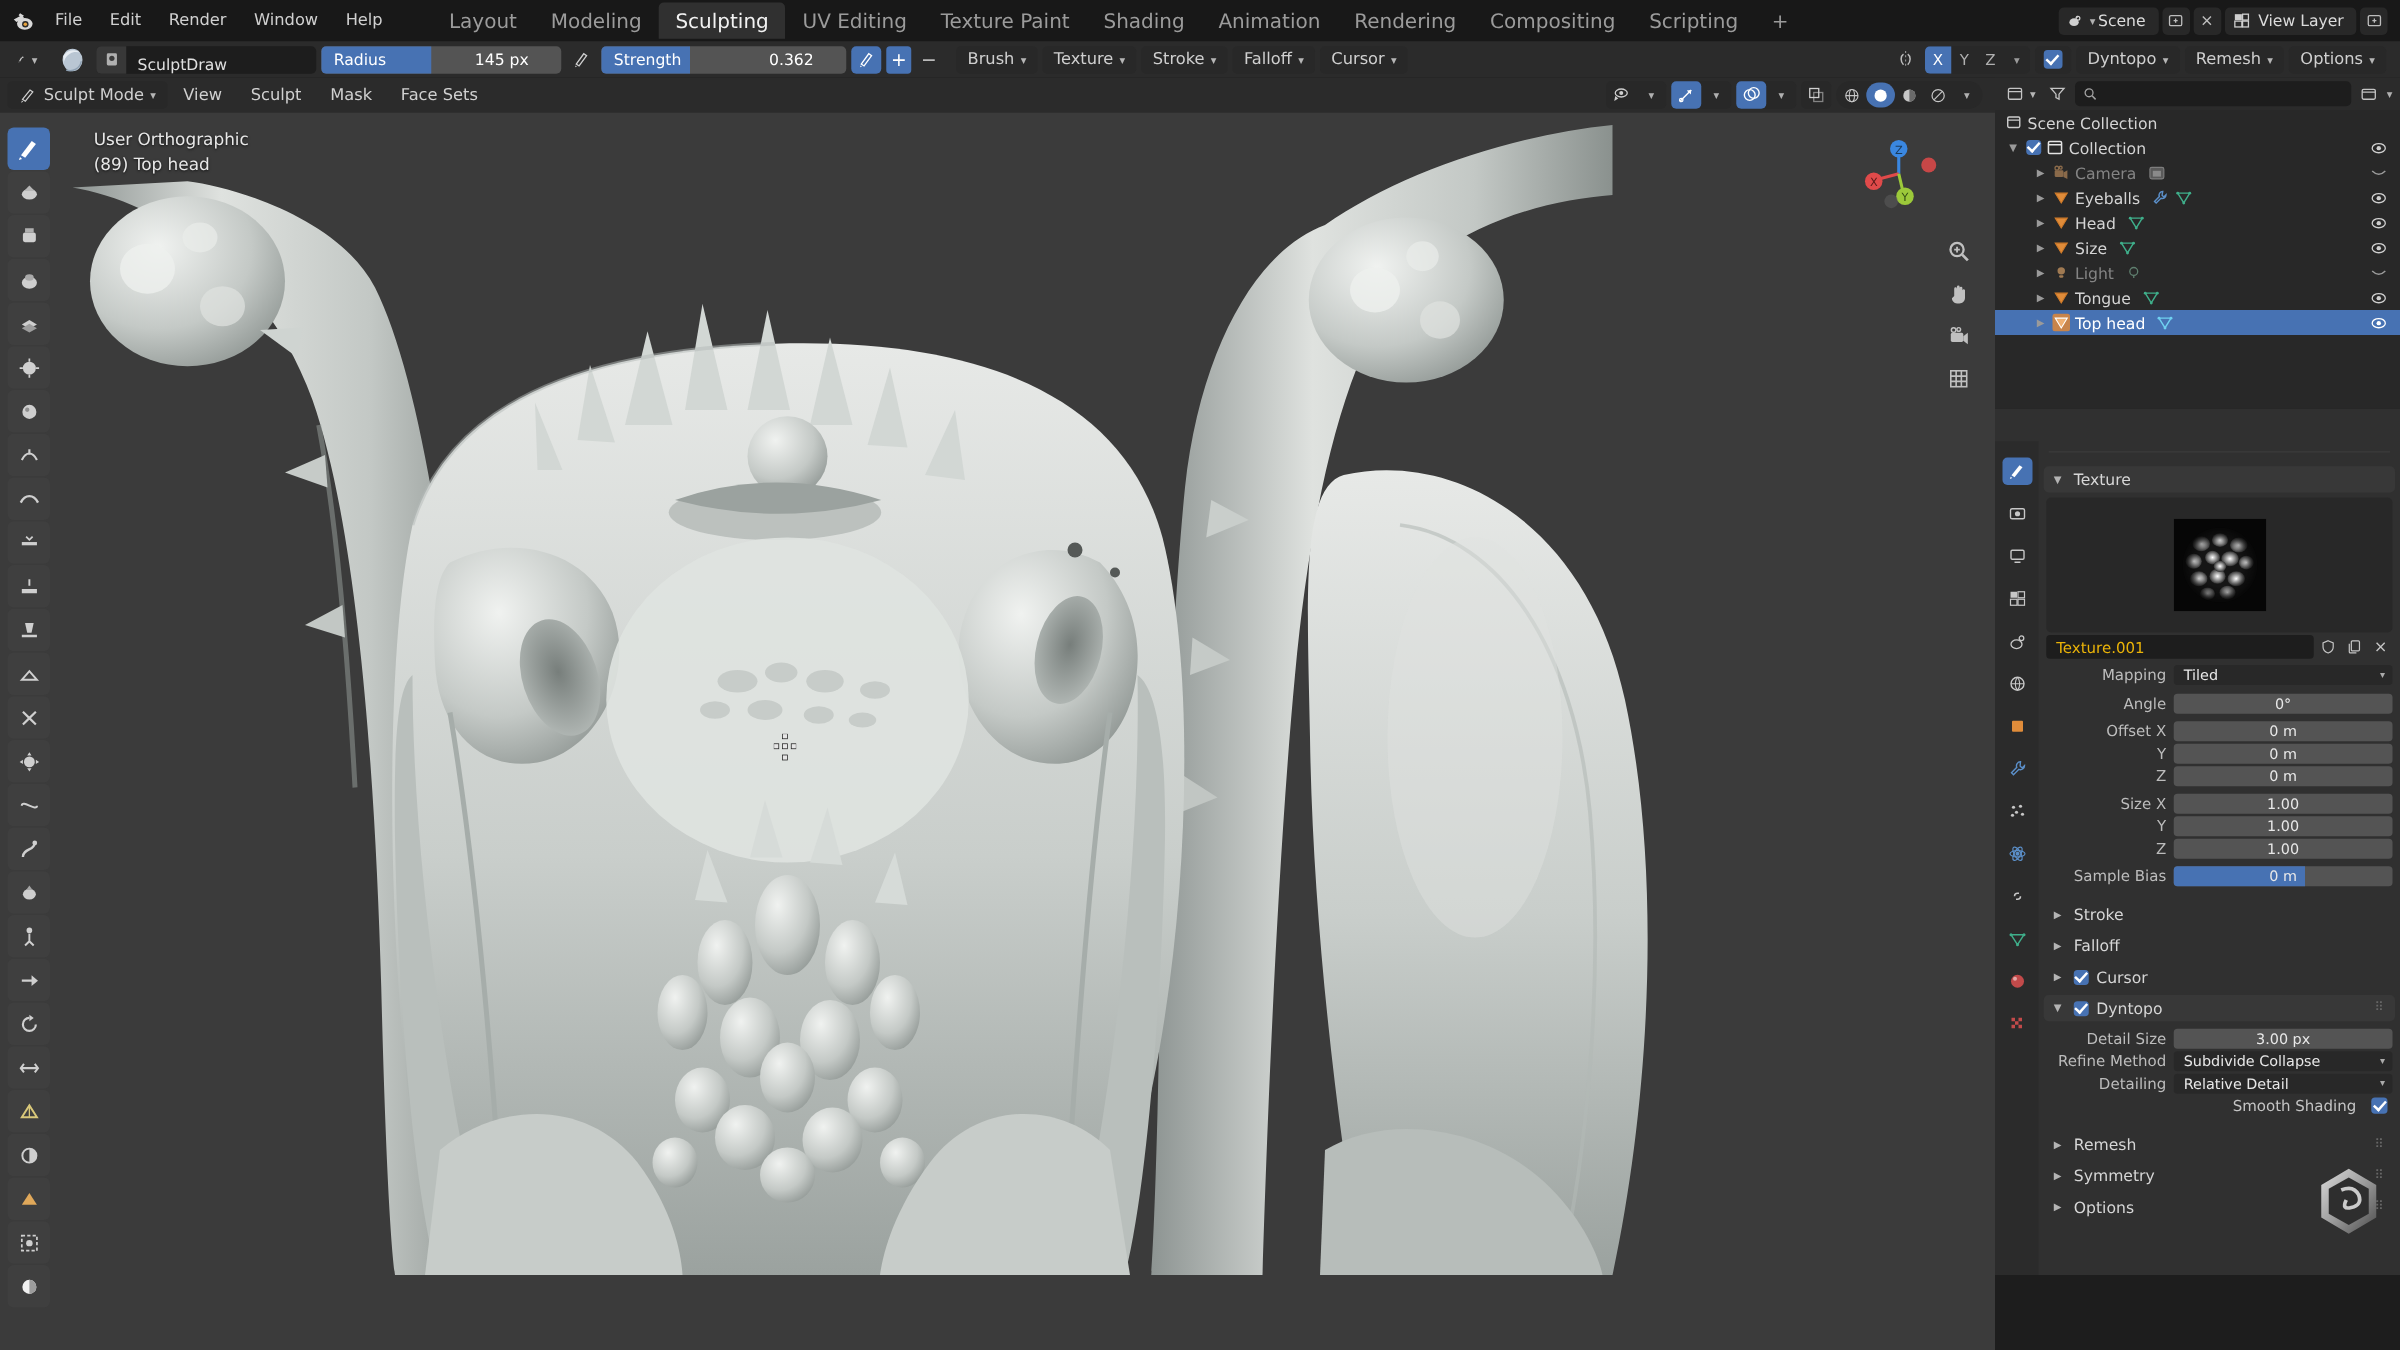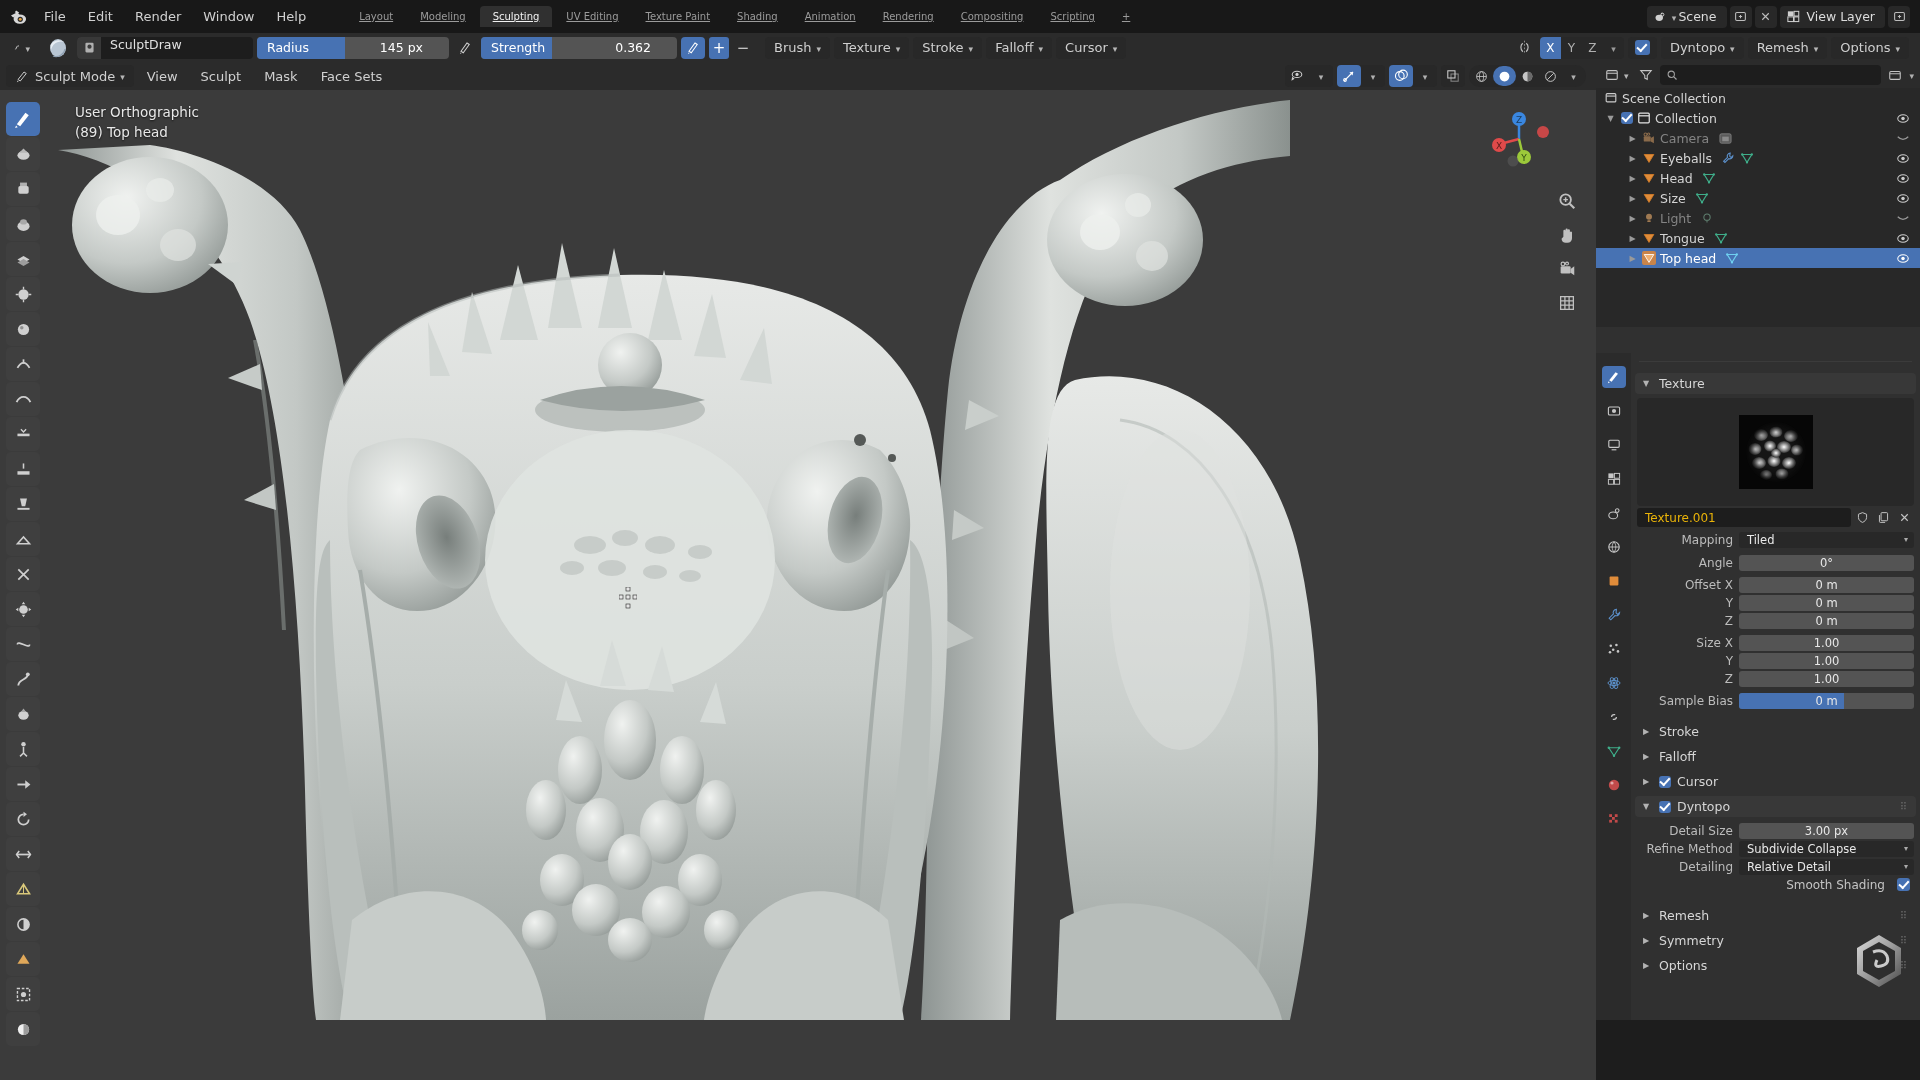--- a/index.html
+++ b/index.html
@@ -14,34 +14,34 @@
   .chev { font-size:9px; opacity:.85; transform:translateY(1px); }
   .blue { background:#4772b3; color:#fff; }
   .ico { display:inline-flex; align-items:center; justify-content:center; }
 
   
   #topbar { position:absolute; left:0; top:0; width:1920px; height:33px;
             background:#181818; display:flex; align-items:center; padding:0 6px; gap:2px; }
   #blender-logo { width:26px; height:26px; display:flex; align-items:center; justify-content:center; }
   .menu-item { padding:3px 10px; border-radius:3px; font-size:13px; color:#d0d0d0; }
   #wstabs { display:flex; align-items:center; gap:1px; margin-left:28px; }
-  .wstab { padding:5px 13px; border-radius:4px 4px 0 0; font-size:10px; color:#9b9b9b;text-decoration:underline; }
+  .wstab { padding:5px 13px; border-radius:4px 4px 0 0; font-size:16px; color:#9b9b9b; }
   .wstab.active { background:#303030; color:#f2f2f2; }
   #topbar-right { margin-left:auto; display:flex; align-items:center; gap:3px; padding-right:4px; }
   .id-block { display:flex; align-items:center; background:#282828; border-radius:4px; height:22px; }
   .id-block .ib-icon { padding:0 4px 0 6px; display:flex; align-items:center; }
   .id-block .ib-name { padding:0 10px 0 2px; font-size:12.5px; color:#dcdcdc; }
   .mini-btn { width:22px; height:22px; background:#282828; border-radius:4px;
               display:flex; align-items:center; justify-content:center; }
 
   
   #toolheader { position:absolute; left:0; top:33px; width:1920px; height:29px;
                 background:#2b2b2b; display:flex; align-items:center; padding:0 5px; gap:4px; }
   #brushpreview { width:30px; height:24px; display:flex; align-items:center; justify-content:center; }
-  .brush-name-box { display:flex; align-items:flex-start; background:#1d1d1d; border-radius:4px;
+  .brush-name-box { display:flex; align-items:flex-end; background:#1d1d1d; border-radius:4px;
                     height:22px; }
   .brush-name-box .bn-ico { width:24px; height:22px; background:#383838; border-radius:4px 0 0 4px;
                             display:flex; align-items:center; justify-content:center; }
   .brush-name-box .bn-txt { padding:0 14px 0 9px; font-size:12.5px; color:#e0e0e0; min-width:152px; }
   .slider { position:relative; height:22px; border-radius:4px; background:#545454; overflow:hidden;
             display:flex; align-items:center; }
   .slider .fill { position:absolute; left:0; top:0; bottom:0; background:#4772b3; }
   .slider .sl-name { position:relative; padding-left:10px; font-size:12.5px; color:#fff; }
   .slider .sl-val { position:relative; margin-left:auto; padding-right:26px; font-size:12.5px; color:#fff; }
   .pressure { width:24px; height:22px; background:#4772b3; border-radius:4px;

